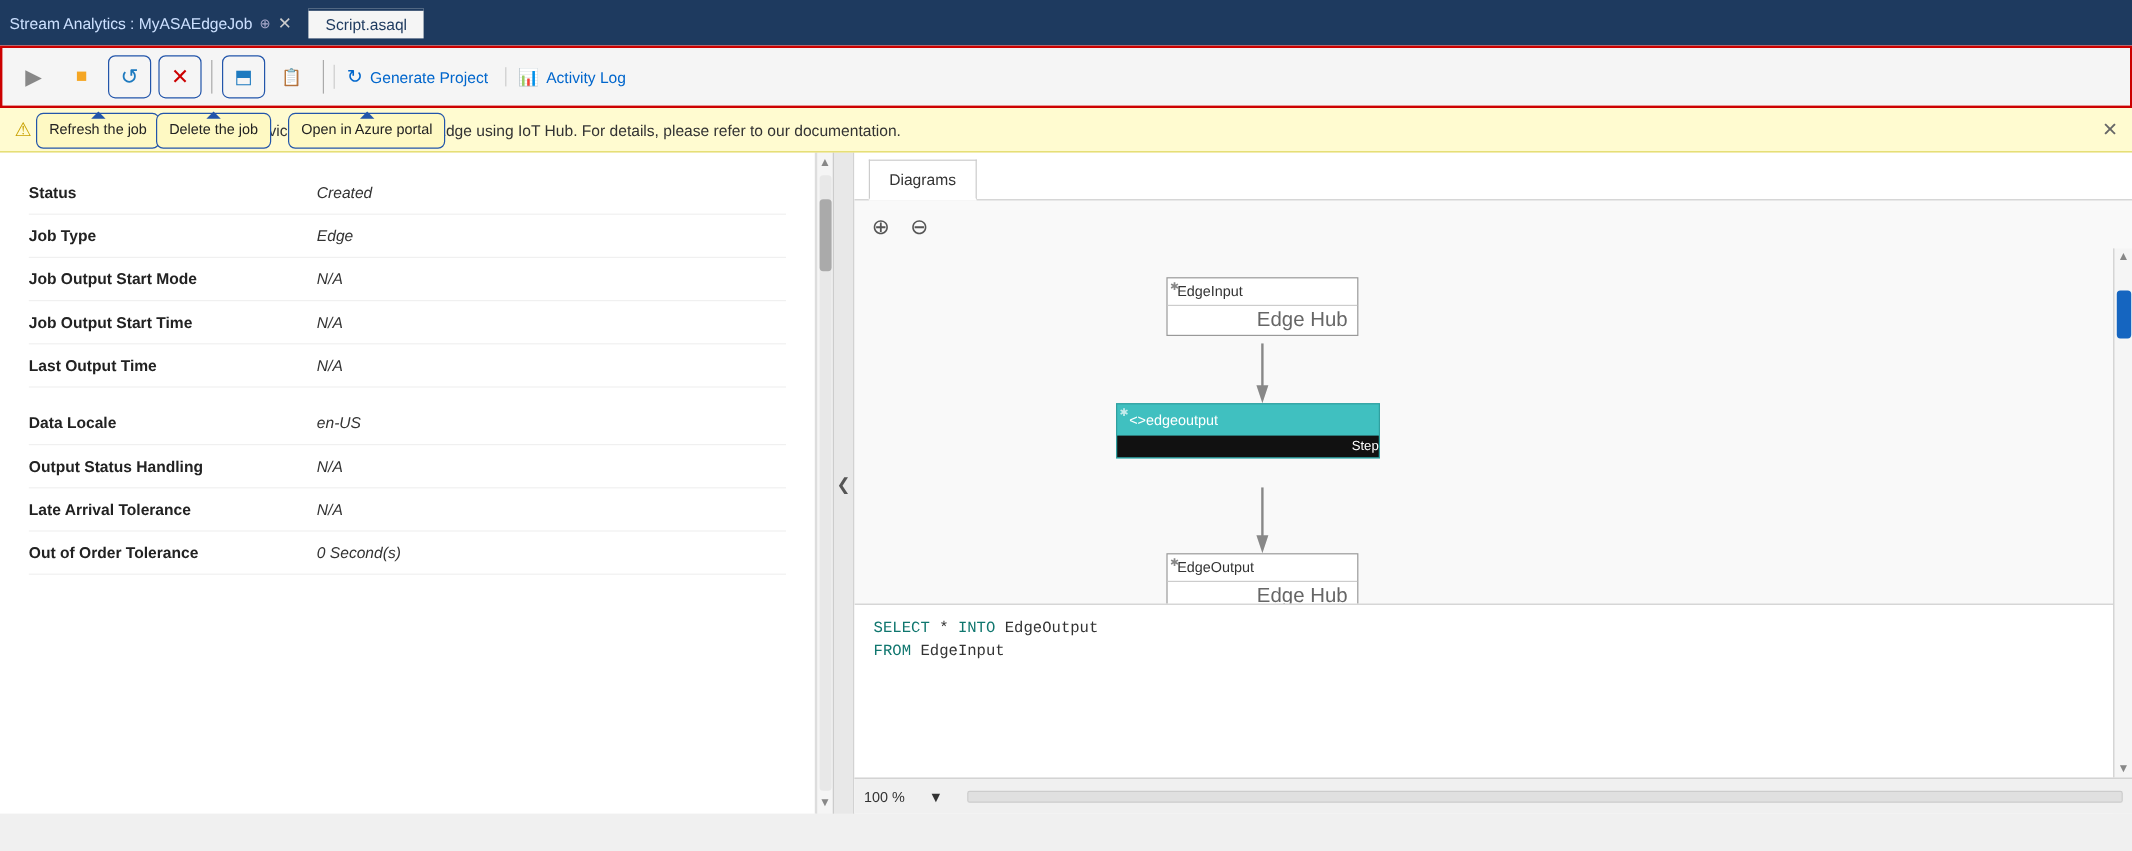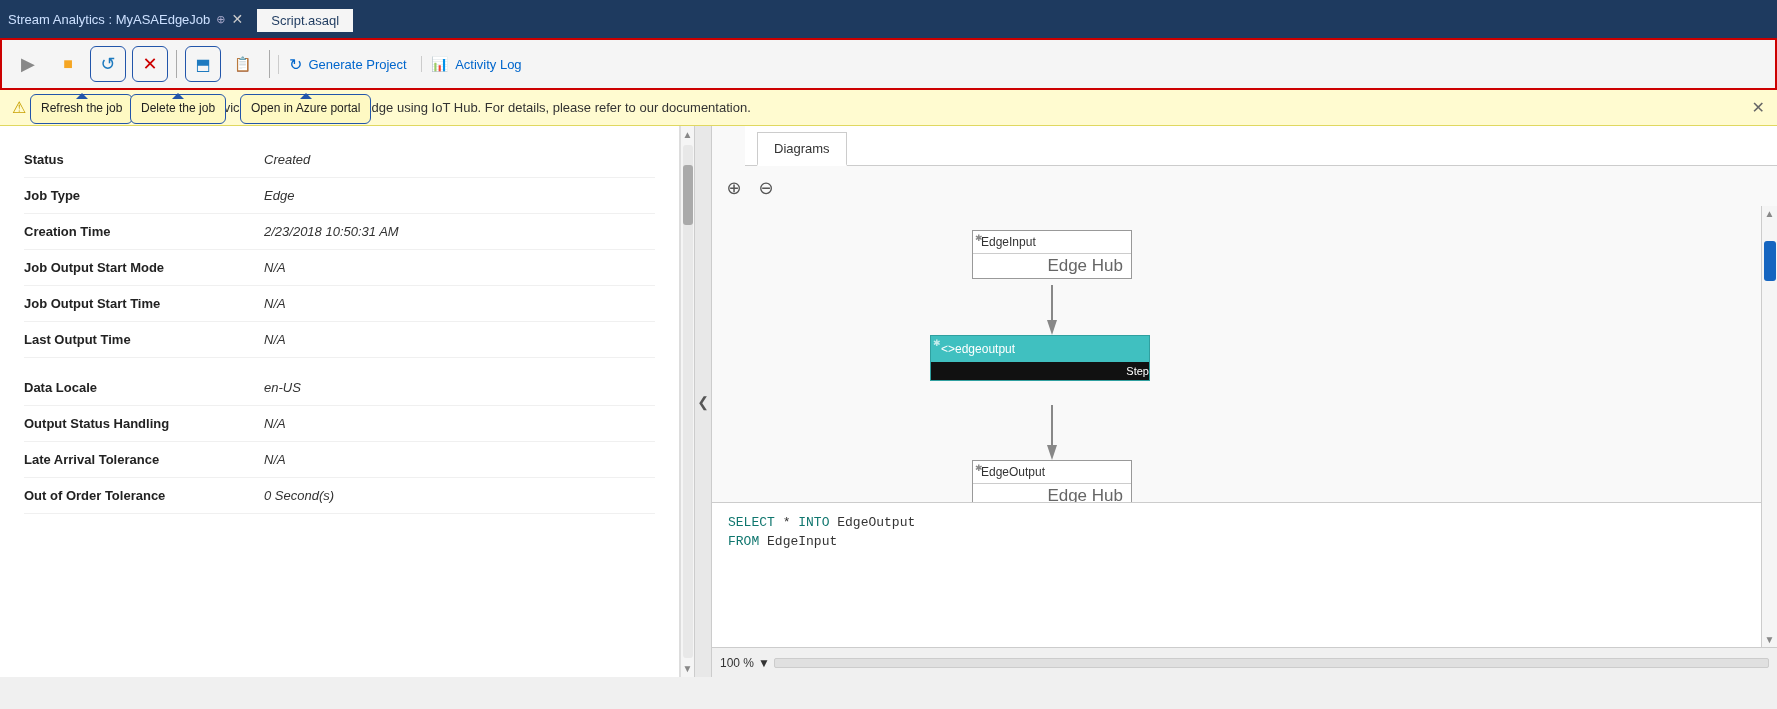--- a/index.html
+++ b/index.html
@@ -178,21 +178,20 @@
       display: flex;
       flex-direction: column;
     }
     .diagrams-tab-bar {
       background: white;
       border-bottom: 1px solid #ccc;
       padding: 0 12px;
       display: flex;
       align-items: flex-end;
       height: 40px;
-      margin-left: 33px;
     }
     .diagrams-tab {
       padding: 8px 16px;
       font-size: 13px;
       color: #333;
       border-top: 1px solid #ccc;
       border-left: 1px solid #ccc;
       border-right: 1px solid #ccc;
       border-bottom: 2px solid white;
       margin-bottom: -1px;
@@ -306,21 +305,21 @@
       position: absolute;
       bottom: 0;
       left: 0;
       right: 0;
       height: 30px;
       background: #f0f0f0;
       border-top: 1px solid #ccc;
       display: flex;
       align-items: center;
       padding: 0 8px;
-      gap: 4px;
+      gap: 20px;
       font-size: 12px;
       color: #333;
     }
     .hscroll-track {
       flex: 1;
       height: 10px;
       background: #e0e0e0;
       border: 1px solid #ccc;
       border-radius: 2px;
       position: relative;
@@ -416,24 +415,20 @@
     <div class="properties-table" id="prop-table">
     <div class="prop-row">
         <div class="prop-label">Status</div>
         <div class="prop-value">Created</div>
       </div>
         <div class="prop-row">
         <div class="prop-label">Job Type</div>
         <div class="prop-value">Edge</div>
       </div>
         <div class="prop-row">
-        <div class="prop-label">Creation Time</div>
-        <div class="prop-value">2/23/2018 10:50:31 AM</div>
-      </div>
-        <div class="prop-row">
         <div class="prop-label">Job Output Start Mode</div>
         <div class="prop-value">N/A</div>
       </div>
         <div class="prop-row">
         <div class="prop-label">Job Output Start Time</div>
         <div class="prop-value">N/A</div>
       </div>
         <div class="prop-row">
         <div class="prop-label">Last Output Time</div>
         <div class="prop-value">N/A</div>

